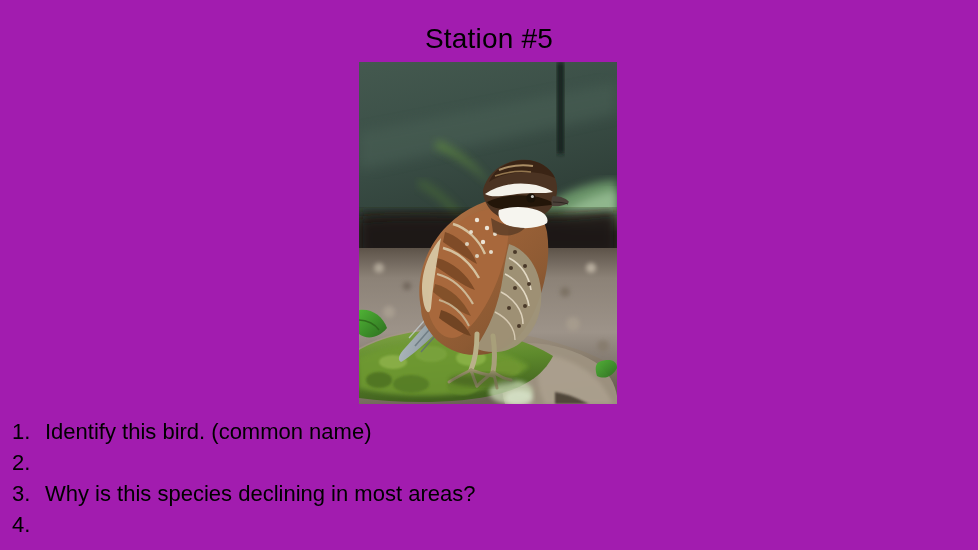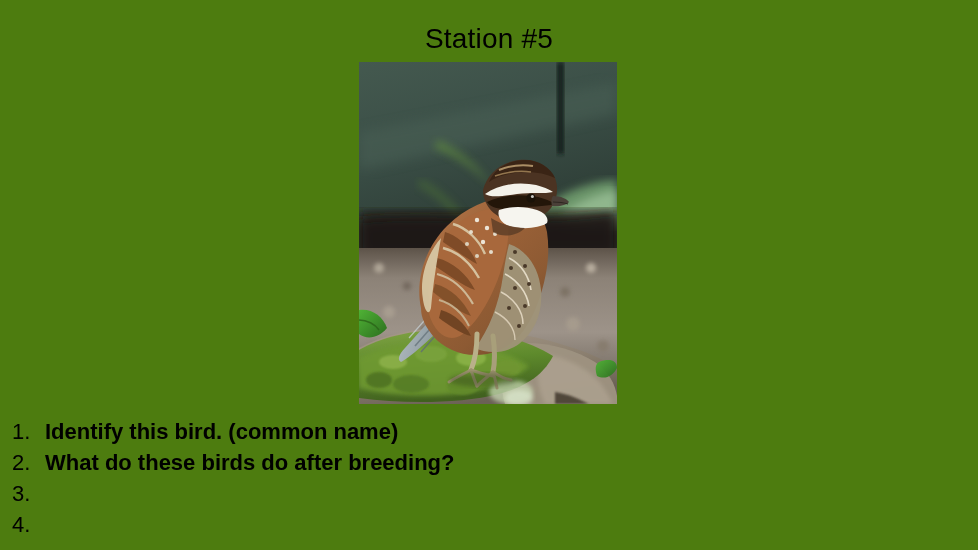--- a/index.html
+++ b/index.html
@@ -13,21 +13,21 @@
     overflow: hidden;
     font-family: "Liberation Sans", sans-serif;
     color: #000000;
     position: relative;
   }
 
   .slide {
     position: relative;
     width: 978px;
     height: 550px;
-    background: #4d7c0f;
+    background: #a21caf;
   }
 
   
   .slide-title {
     position: absolute;
     left: 0;
     top: 22px;
     width: 978px;
     text-align: center;
     font-size: 28px;
@@ -70,21 +70,20 @@
   }
   .q-num {
     width: 45px;
     padding-left: 12px;
     box-sizing: border-box;
     text-align: left;
     flex: 0 0 45px;
   }
   .q-text {
     padding-left: 0px;
-    font-weight: bold;
   }
 </style>
 </head>
 <body>
 
 <div class="slide">
 
   <div class="slide-title">Station #5</div>
 
   <div class="photo-frame">
@@ -311,23 +310,23 @@
     </svg>
   </div>
 
   <div class="question-list">
     <div class="q-row">
       <span class="q-num">1.</span>
       <span class="q-text">Identify this bird. (common name)</span>
     </div>
     <div class="q-row">
       <span class="q-num">2.</span>
-      <span class="q-text">What do these birds do after breeding?</span>
     </div>
     <div class="q-row">
       <span class="q-num">3.</span>
+      <span class="q-text">Why is this species declining in most areas?</span>
     </div>
     <div class="q-row">
       <span class="q-num">4.</span>
     </div>
   </div>
 
 </div>
 
 </body></html>

